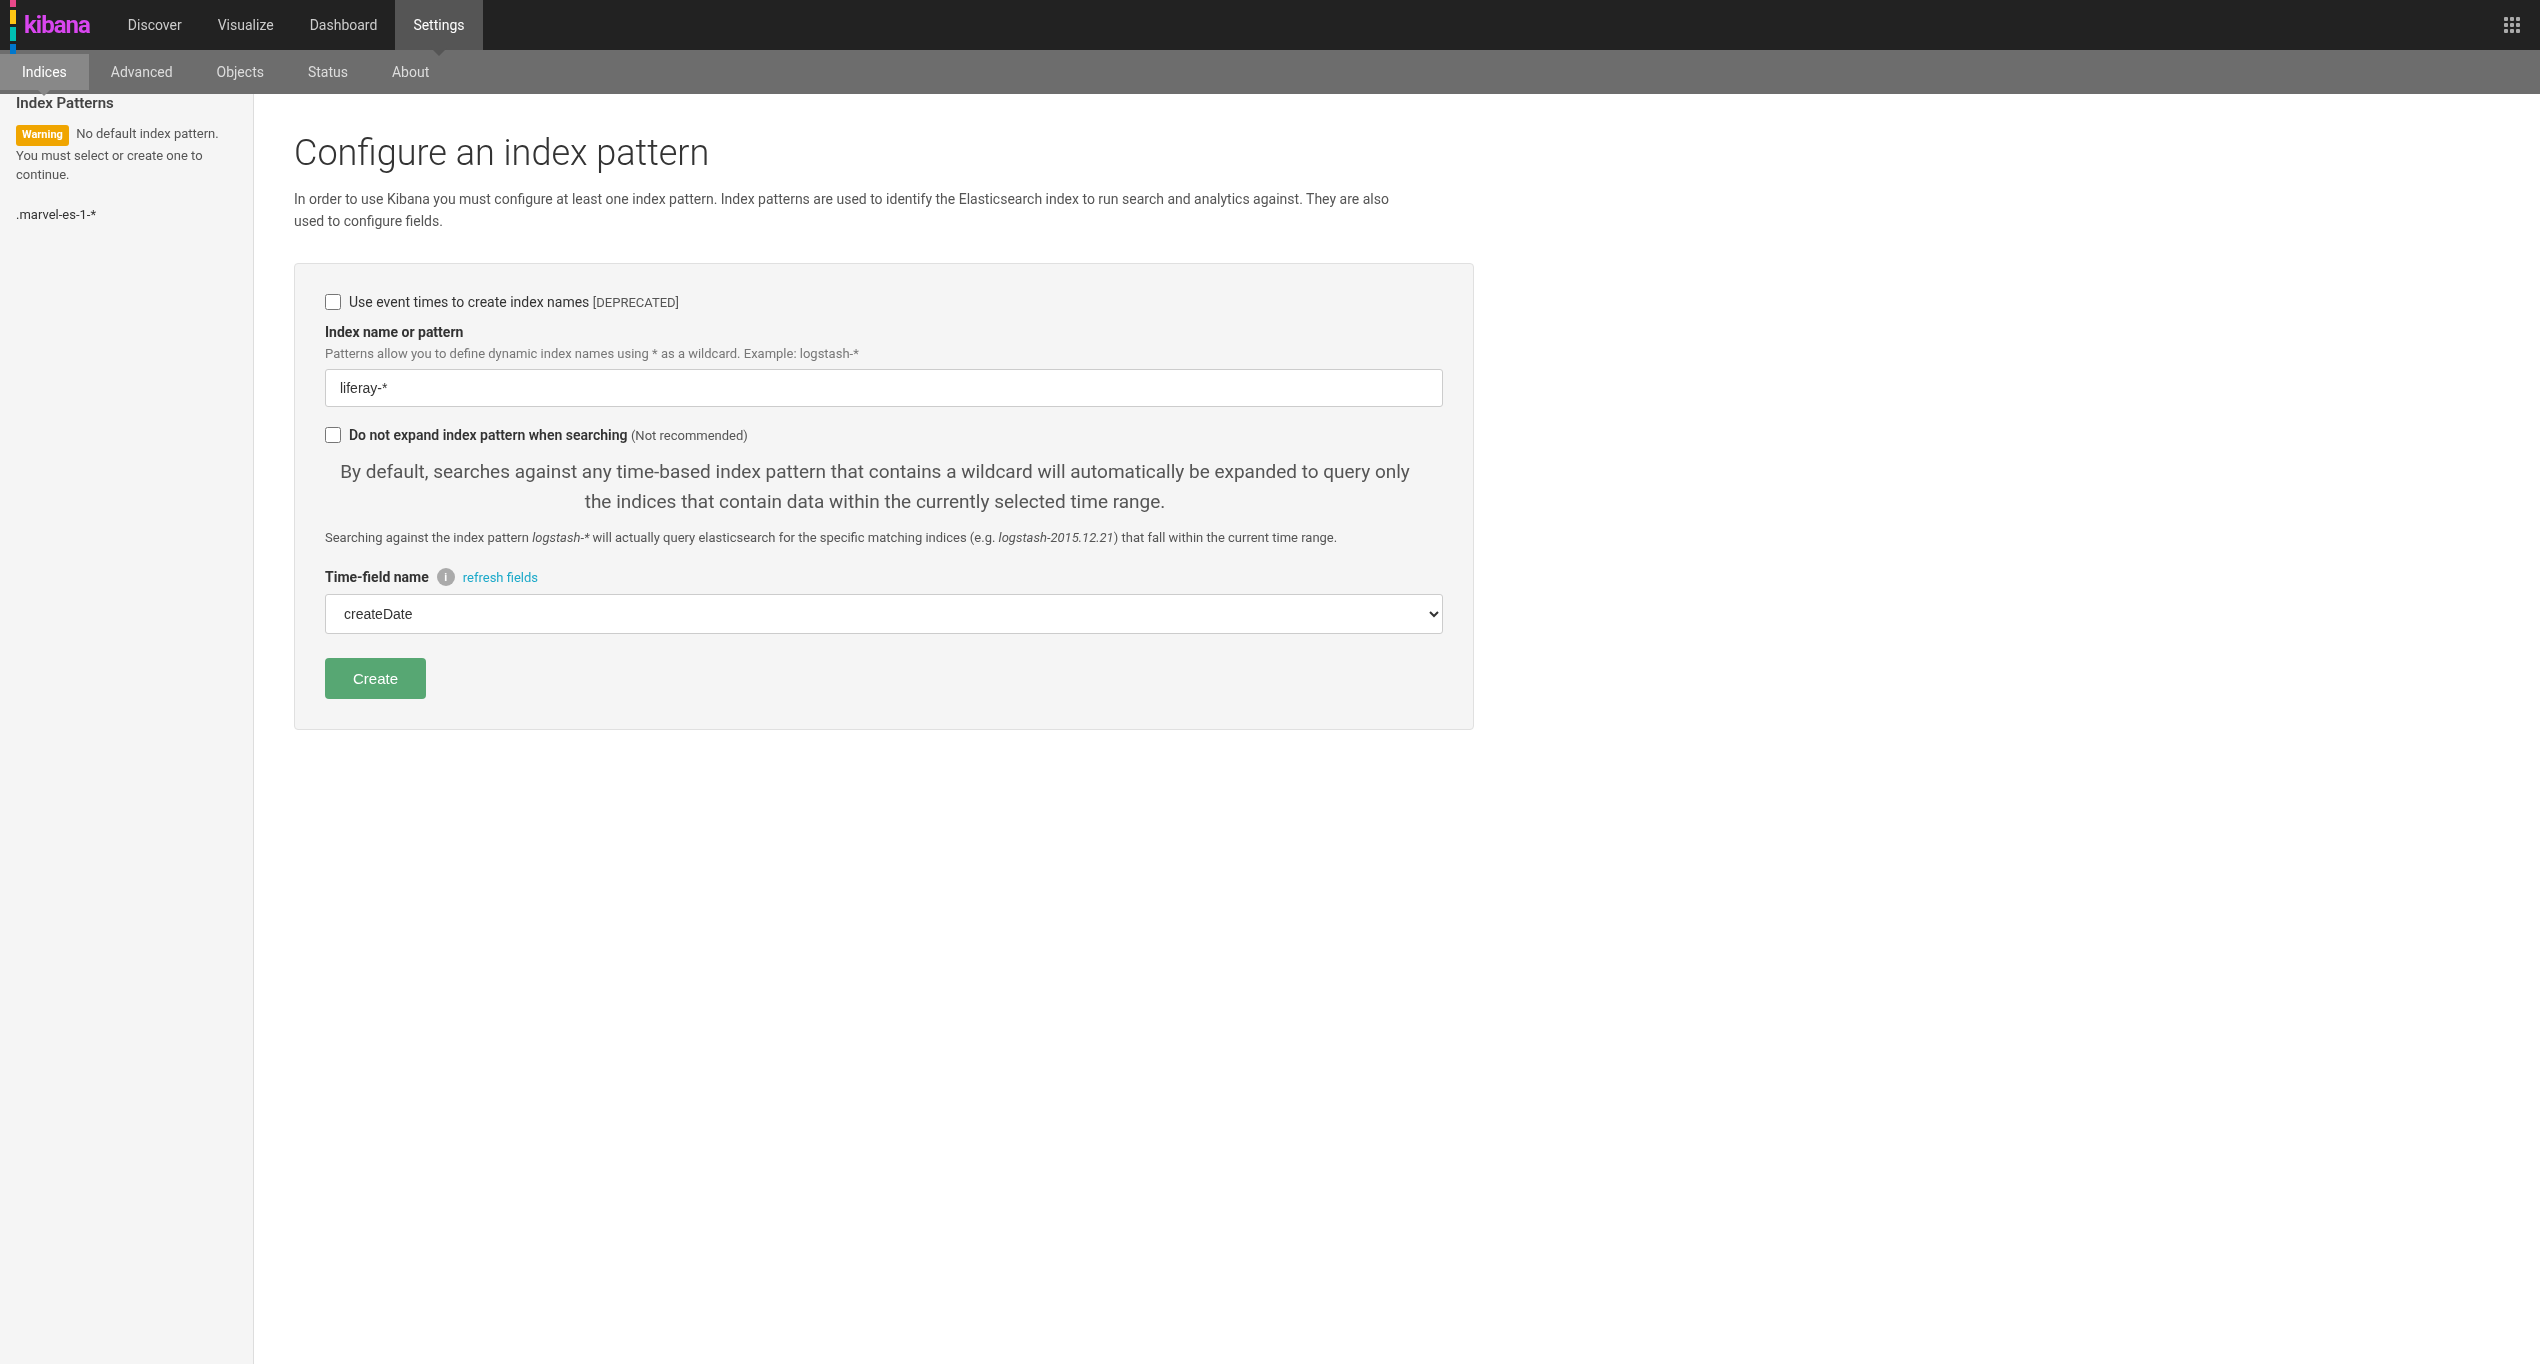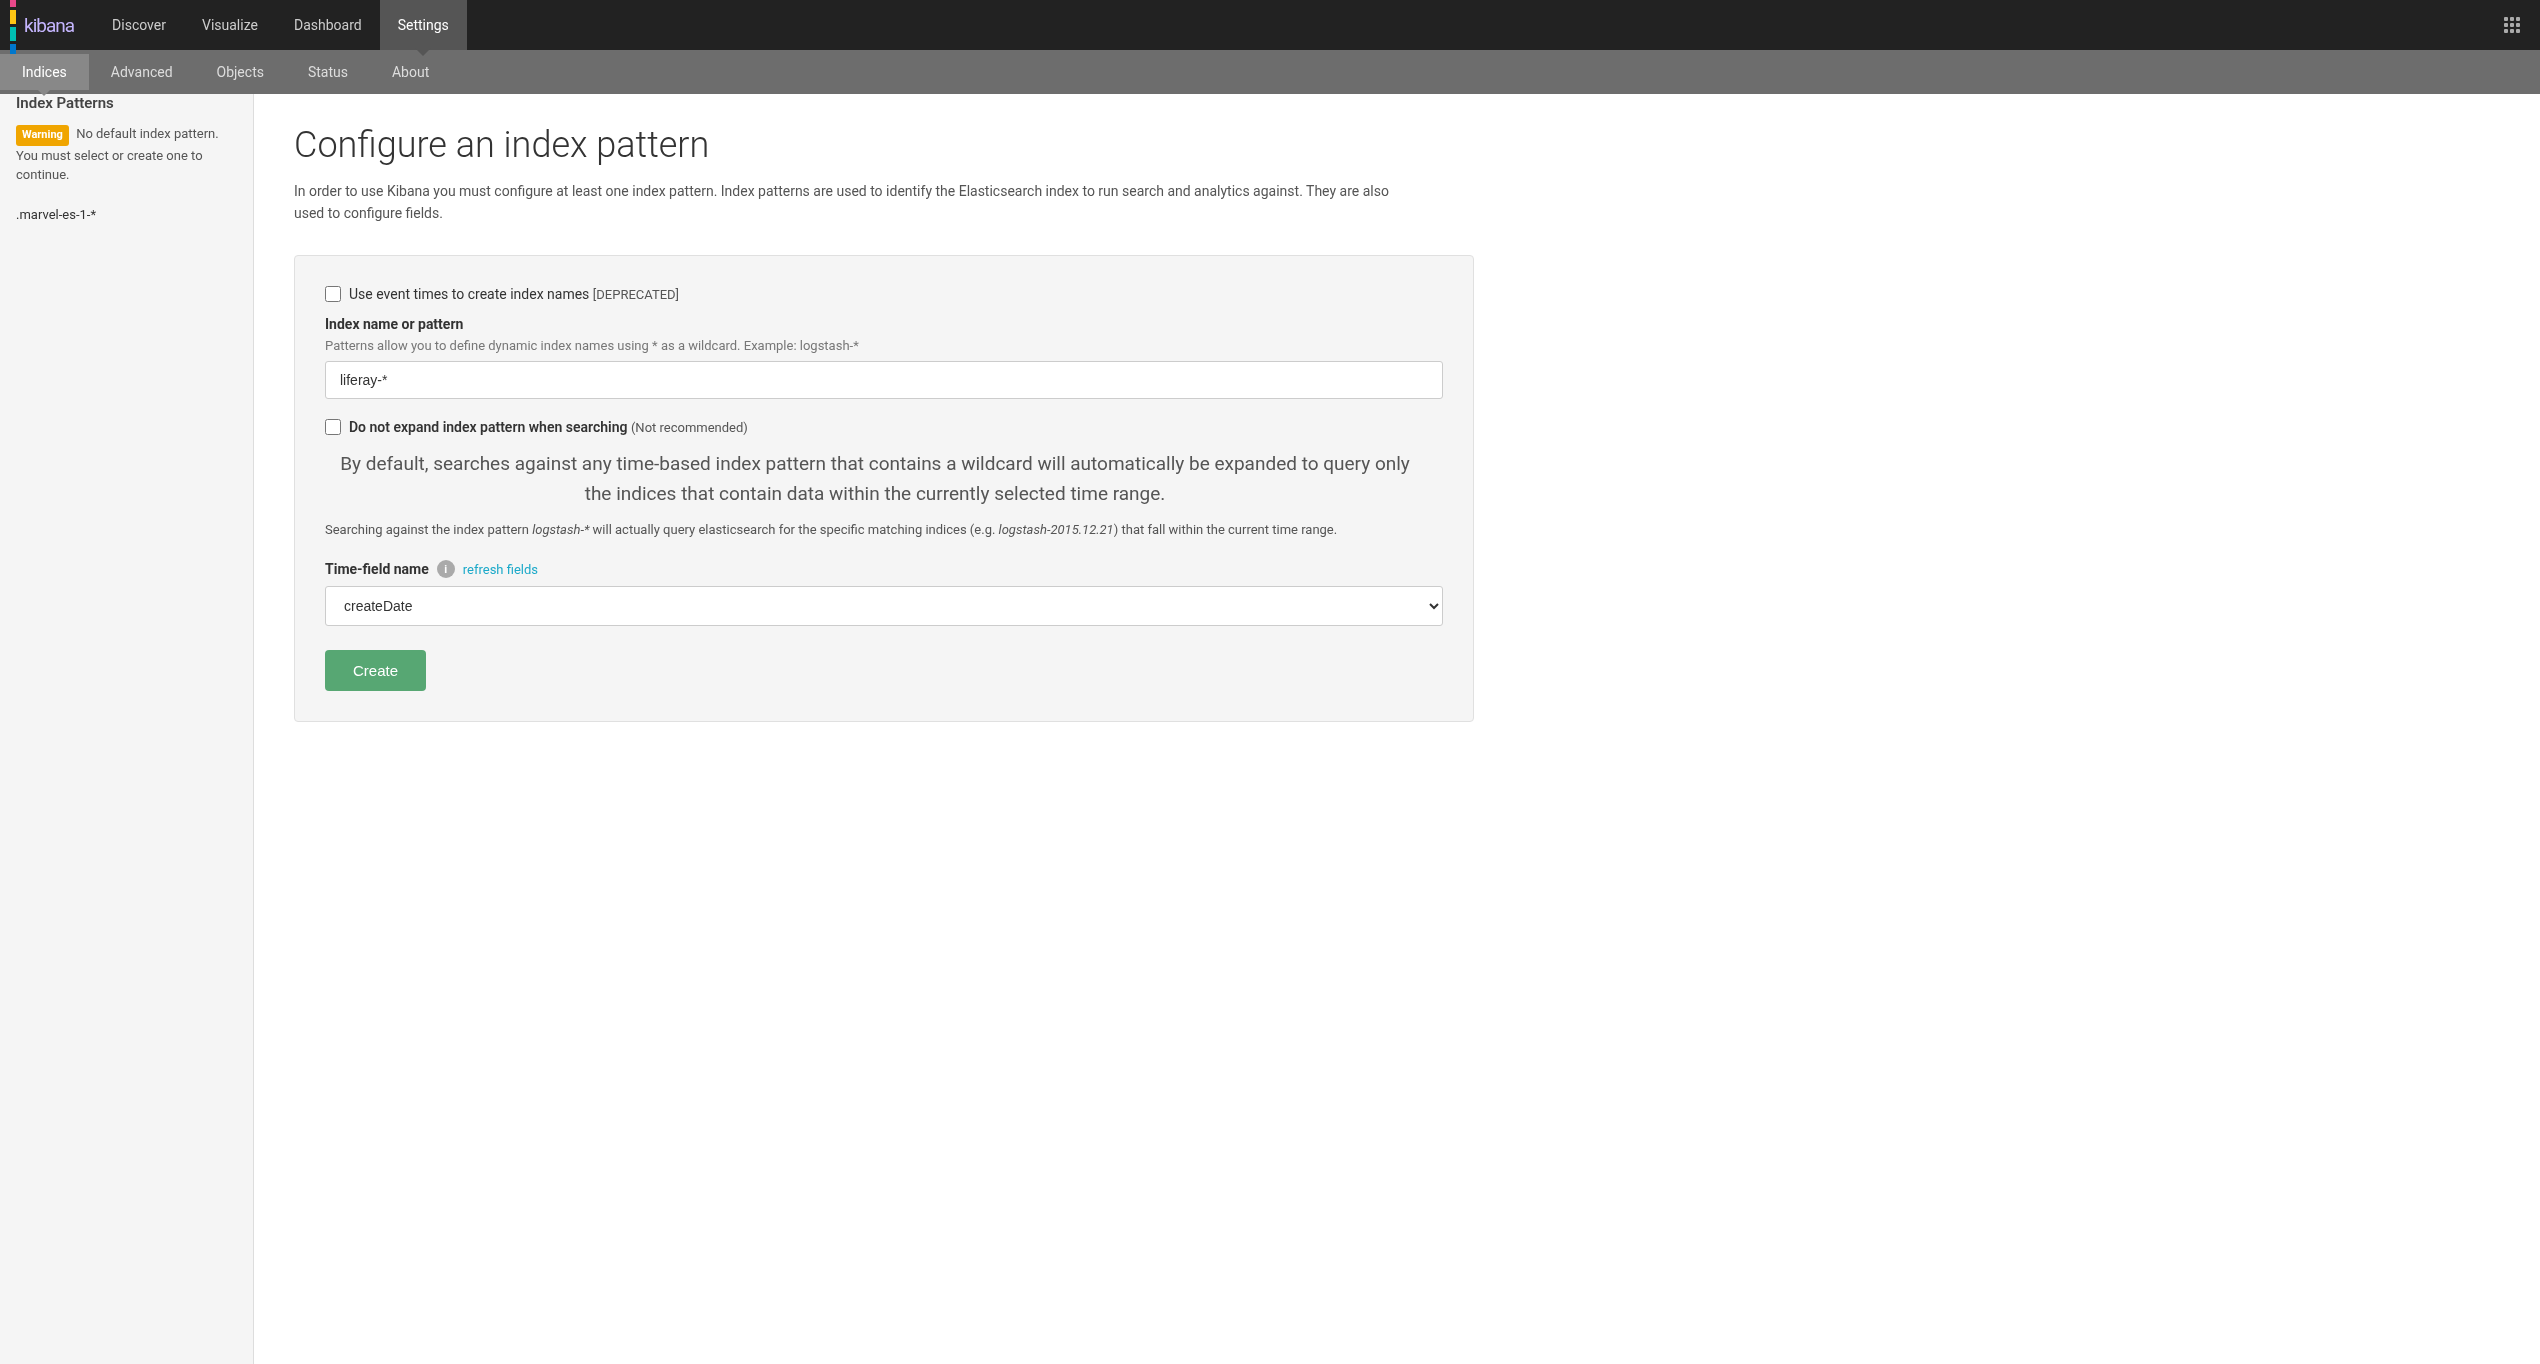--- a/index.html
+++ b/index.html
@@ -26,23 +26,23 @@
     }
     .logo-bar {
       width: 6px;
       height: 14px;
     }
     .logo-bar-1 { background: #e8488a; }
     .logo-bar-2 { background: #fec514; }
     .logo-bar-3 { background: #00bfb3; }
     .logo-bar-4 { background: #07c; }
     .logo-text {
-      color: #c4b5fd;
-      font-size: 19px;
-      font-weight: 400;
+      color: #d946ef;
+      font-size: 24px;
+      font-weight: 700;
       letter-spacing: -1px;
     }
     .top-nav-items {
       display: flex;
       align-items: center;
       gap: 0;
     }
     .top-nav-item {
       color: #ccc;
       text-decoration: none;
@@ -153,21 +153,21 @@
     .sidebar-pattern-item {
       padding: 8px 16px;
       font-size: 13px;
       color: #333;
       cursor: pointer;
     }
 
     
     .content {
       flex: 1;
-      padding: 30px 40px;
+      padding: 38px 40px;
     }
     .page-title {
       font-size: 36px;
       font-weight: 300;
       color: #333;
       margin-bottom: 14px;
     }
     .page-description {
       font-size: 14px;
       color: #555;

